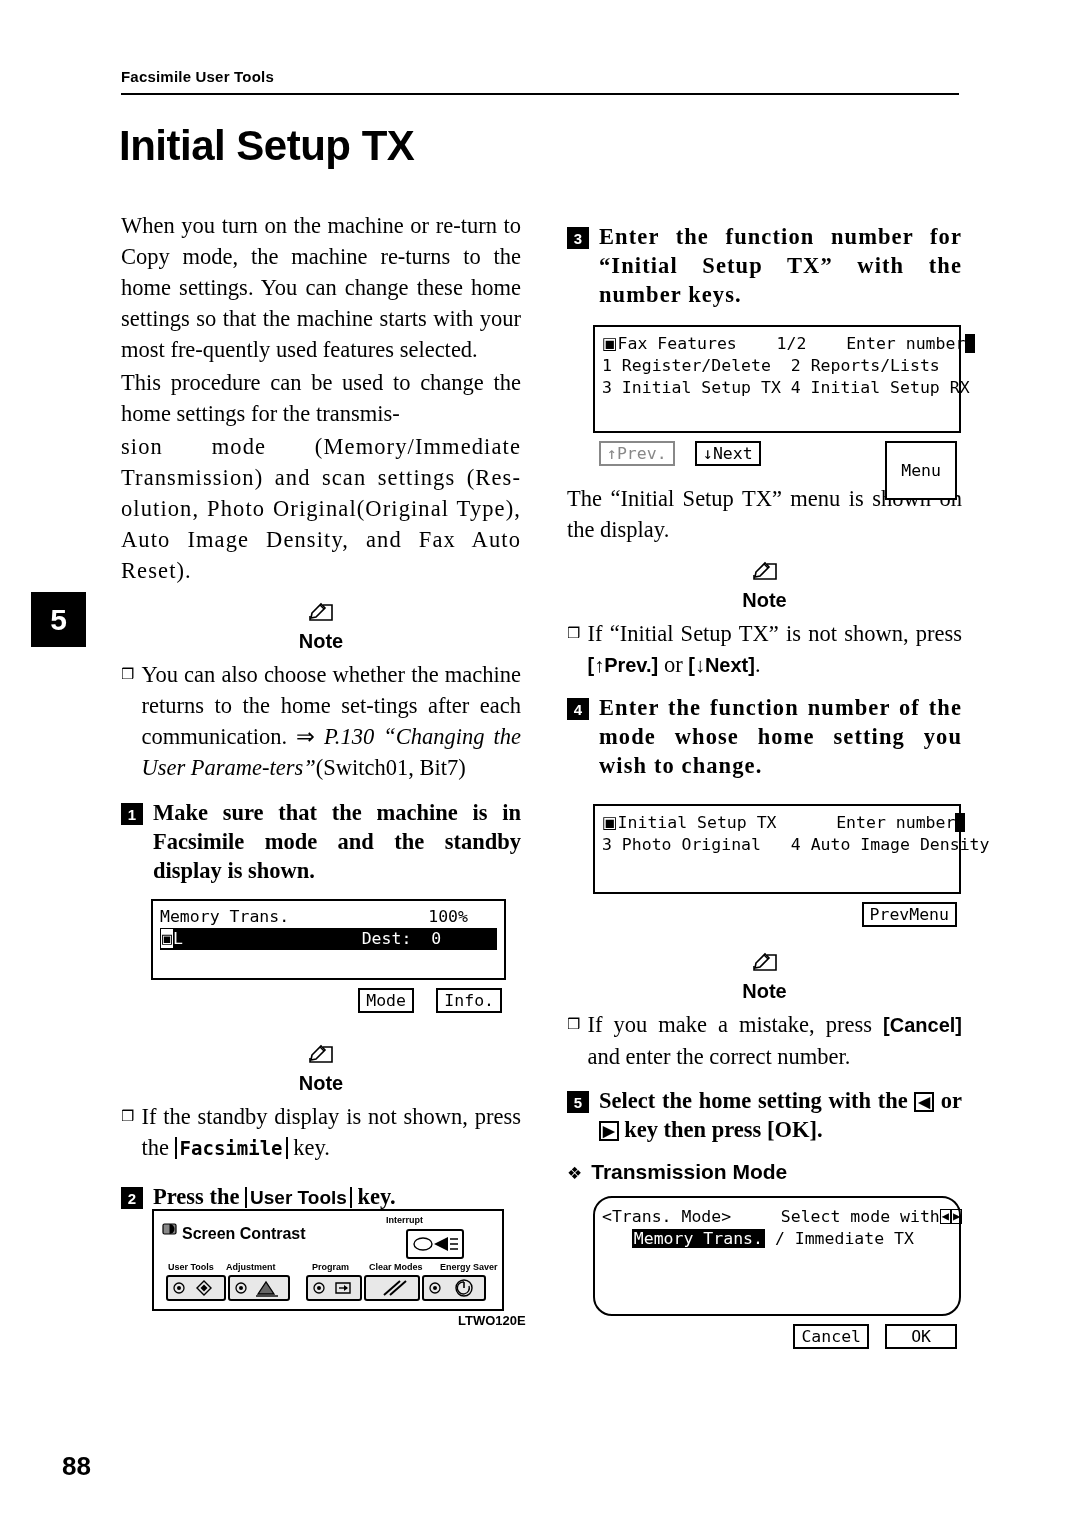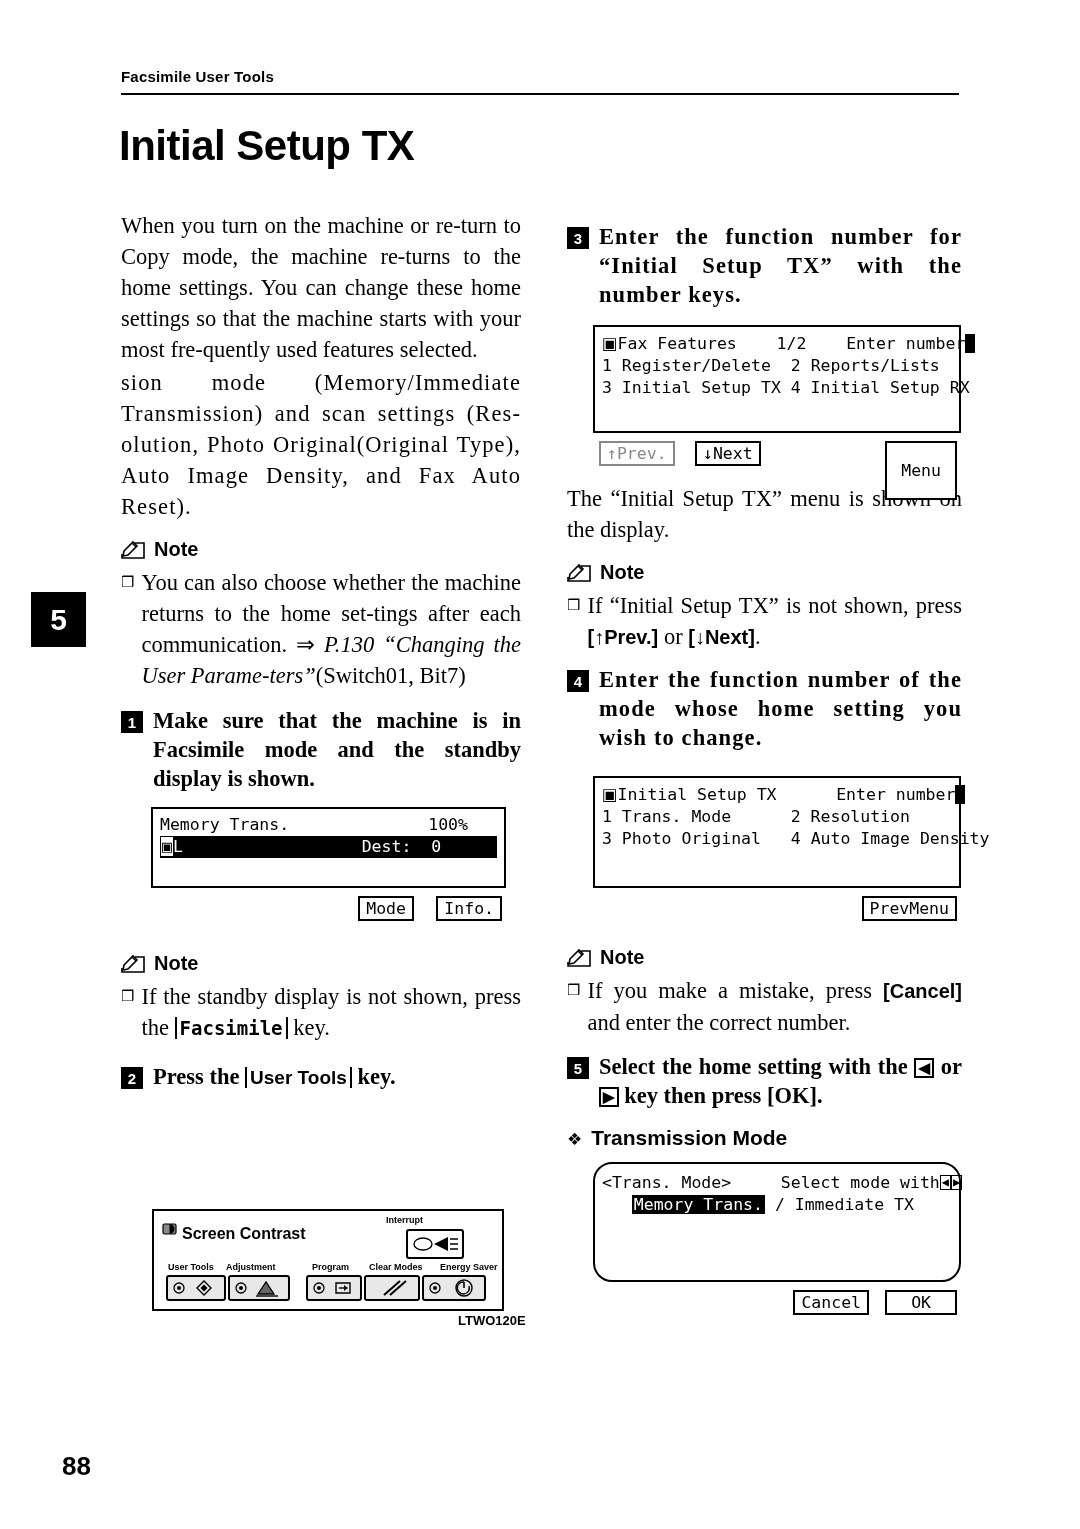--- a/index.html
+++ b/index.html
@@ -94,20 +94,21 @@
 
   .spread { letter-spacing: 1.1px; }
 
   
   .note-head {
     display: flex;
     align-items: center;
     gap: 9px;
     margin-top: 16px;
     margin-bottom: 6px;
+    flex-direction: column;
   }
   .note-icon {
     width: 24px;
     height: 19px;
     position: relative;
     display: inline-block;
   }
   .note-label {
     font-family: "Liberation Sans", sans-serif;
     font-size: 20px;
@@ -283,20 +284,21 @@
 <div class="page">
 
   <div class="header-text">Facsimile User Tools</div>
   <div class="header-rule"></div>
   <div class="page-title">Initial Setup TX</div>
   <div class="chapter-tab">5</div>
 
   <div class="col-left">
 
     <p class="body">When you turn on the machine or re-turn to Copy mode, the machine re-turns to the home settings. You can change these home settings so that the machine starts with your most fre-quently used features selected.</p>
+    <p class="body">This procedure can be used to change the home settings for the transmis-</p>
     <p class="body spread">sion mode (Memory/Immediate Transmission) and scan settings (Res-olution, Photo Original(Original Type), Auto Image Density, and Fax Auto Reset).</p>
 
     <div class="note-head">
       <span class="note-icon">
         <svg width="24" height="19" viewBox="0 0 24 19">
           <path d="M1 14 L1 18 L23 18 L23 3 L14 3" fill="none" stroke="#000" stroke-width="1.6"></path>
           <path d="M3 11 L12 2 L16 6 L7 15 L2 16 Z" fill="#fff" stroke="#000" stroke-width="1.6"></path>
           <path d="M11 3 L15 7" stroke="#000" stroke-width="1.2"></path>
         </svg>
       </span>
@@ -453,21 +455,20 @@
     </div>
 
     <div class="step" style="margin-top:12px;">
       <span class="step-num">4</span>
       <span class="step-text spread">Enter the function number of the mode whose home setting you wish to change.</span>
     </div>
 
     <div style="margin-top:24px; margin-left:26px; width:368px;">
       <div class="lcd" style="padding:6px 7px 14px 7px;">
         <div class="lcd-line"><span class="sq">▣</span><span>Initial Setup TX</span><span>      </span><span>Enter number</span><span class="inv">&nbsp;</span></div>
-        <div class="lcd-line"><span>1 Trans. Mode</span><span>      </span><span>2 Resolution</span></div>
         <div class="lcd-line"><span>3 Photo Original</span><span>   </span><span>4 Auto Image Density</span></div>
         <div class="lcd-line">&nbsp;</div>
       </div>
       <div class="lcd-btn-row" style="height:28px;">
         <span class="lcd-btn" style="position:absolute; right:4px; top:0;">PrevMenu</span>
       </div>
     </div>
 
     <div class="note-head" style="margin-top:22px;">
       <span class="note-icon">

